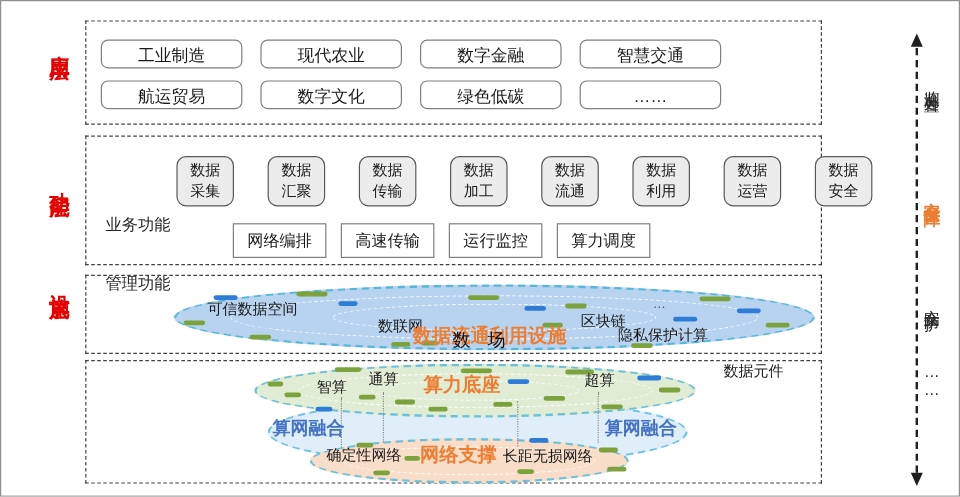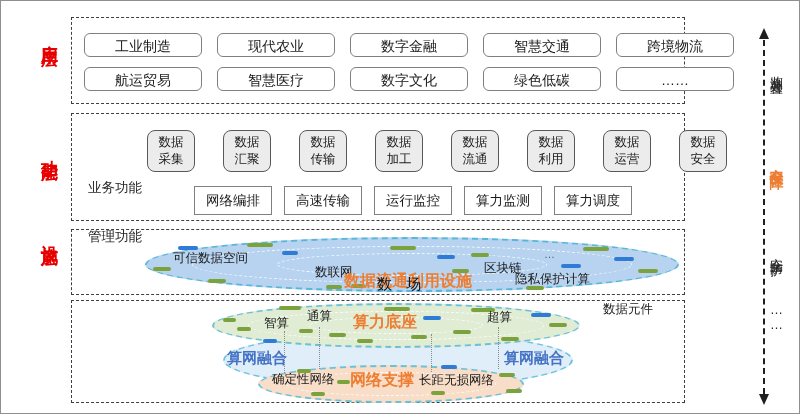--- a/index.html
+++ b/index.html
@@ -75,25 +75,23 @@
       <div class="side-label" style="top: 145px;">功能层</div>
       <div class="side-label" style="top: 230px;">设施层</div>
     </div>
 
   <div class="layer" id="layer-app">
     <div class="app-row" id="app-row-0">
         <div class="appbox">工业制造</div>
         <div class="appbox">现代农业</div>
         <div class="appbox">数字金融</div>
         <div class="appbox">智慧交通</div>
-        <div class="appbox">跨境物流</div>
       </div>
     <div class="app-row" id="app-row-1">
         <div class="appbox">航运贸易</div>
-        <div class="appbox">智慧医疗</div>
         <div class="appbox">数字文化</div>
         <div class="appbox">绿色低碳</div>
         <div class="appbox">……</div>
       </div>
   </div>
 
   <div class="layer" id="layer-func">
     <div class="func-label" id="biz-label">业务功能</div>
     <div class="biz-row">
         <div class="bizbox">
@@ -127,21 +125,20 @@
         <div class="bizbox">
     <span>数据</span>
     <span>安全</span>
   </div>
       </div>
     <div class="func-label" id="mgmt-label">管理功能</div>
     <div class="mgmt-row">
         <div class="mgmtbox">网络编排</div>
         <div class="mgmtbox">高速传输</div>
         <div class="mgmtbox">运行监控</div>
-        <div class="mgmtbox">算力监测</div>
         <div class="mgmtbox">算力调度</div>
       </div>
   </div>
 
   <div class="layer" id="layer-fac-data"></div>
 
   <div class="layer" id="layer-fac-infra"></div>
 
   <div class="ellipse" id="ellipse-fusion"></div>
   <div class="ellipse" id="ellipse-data">

